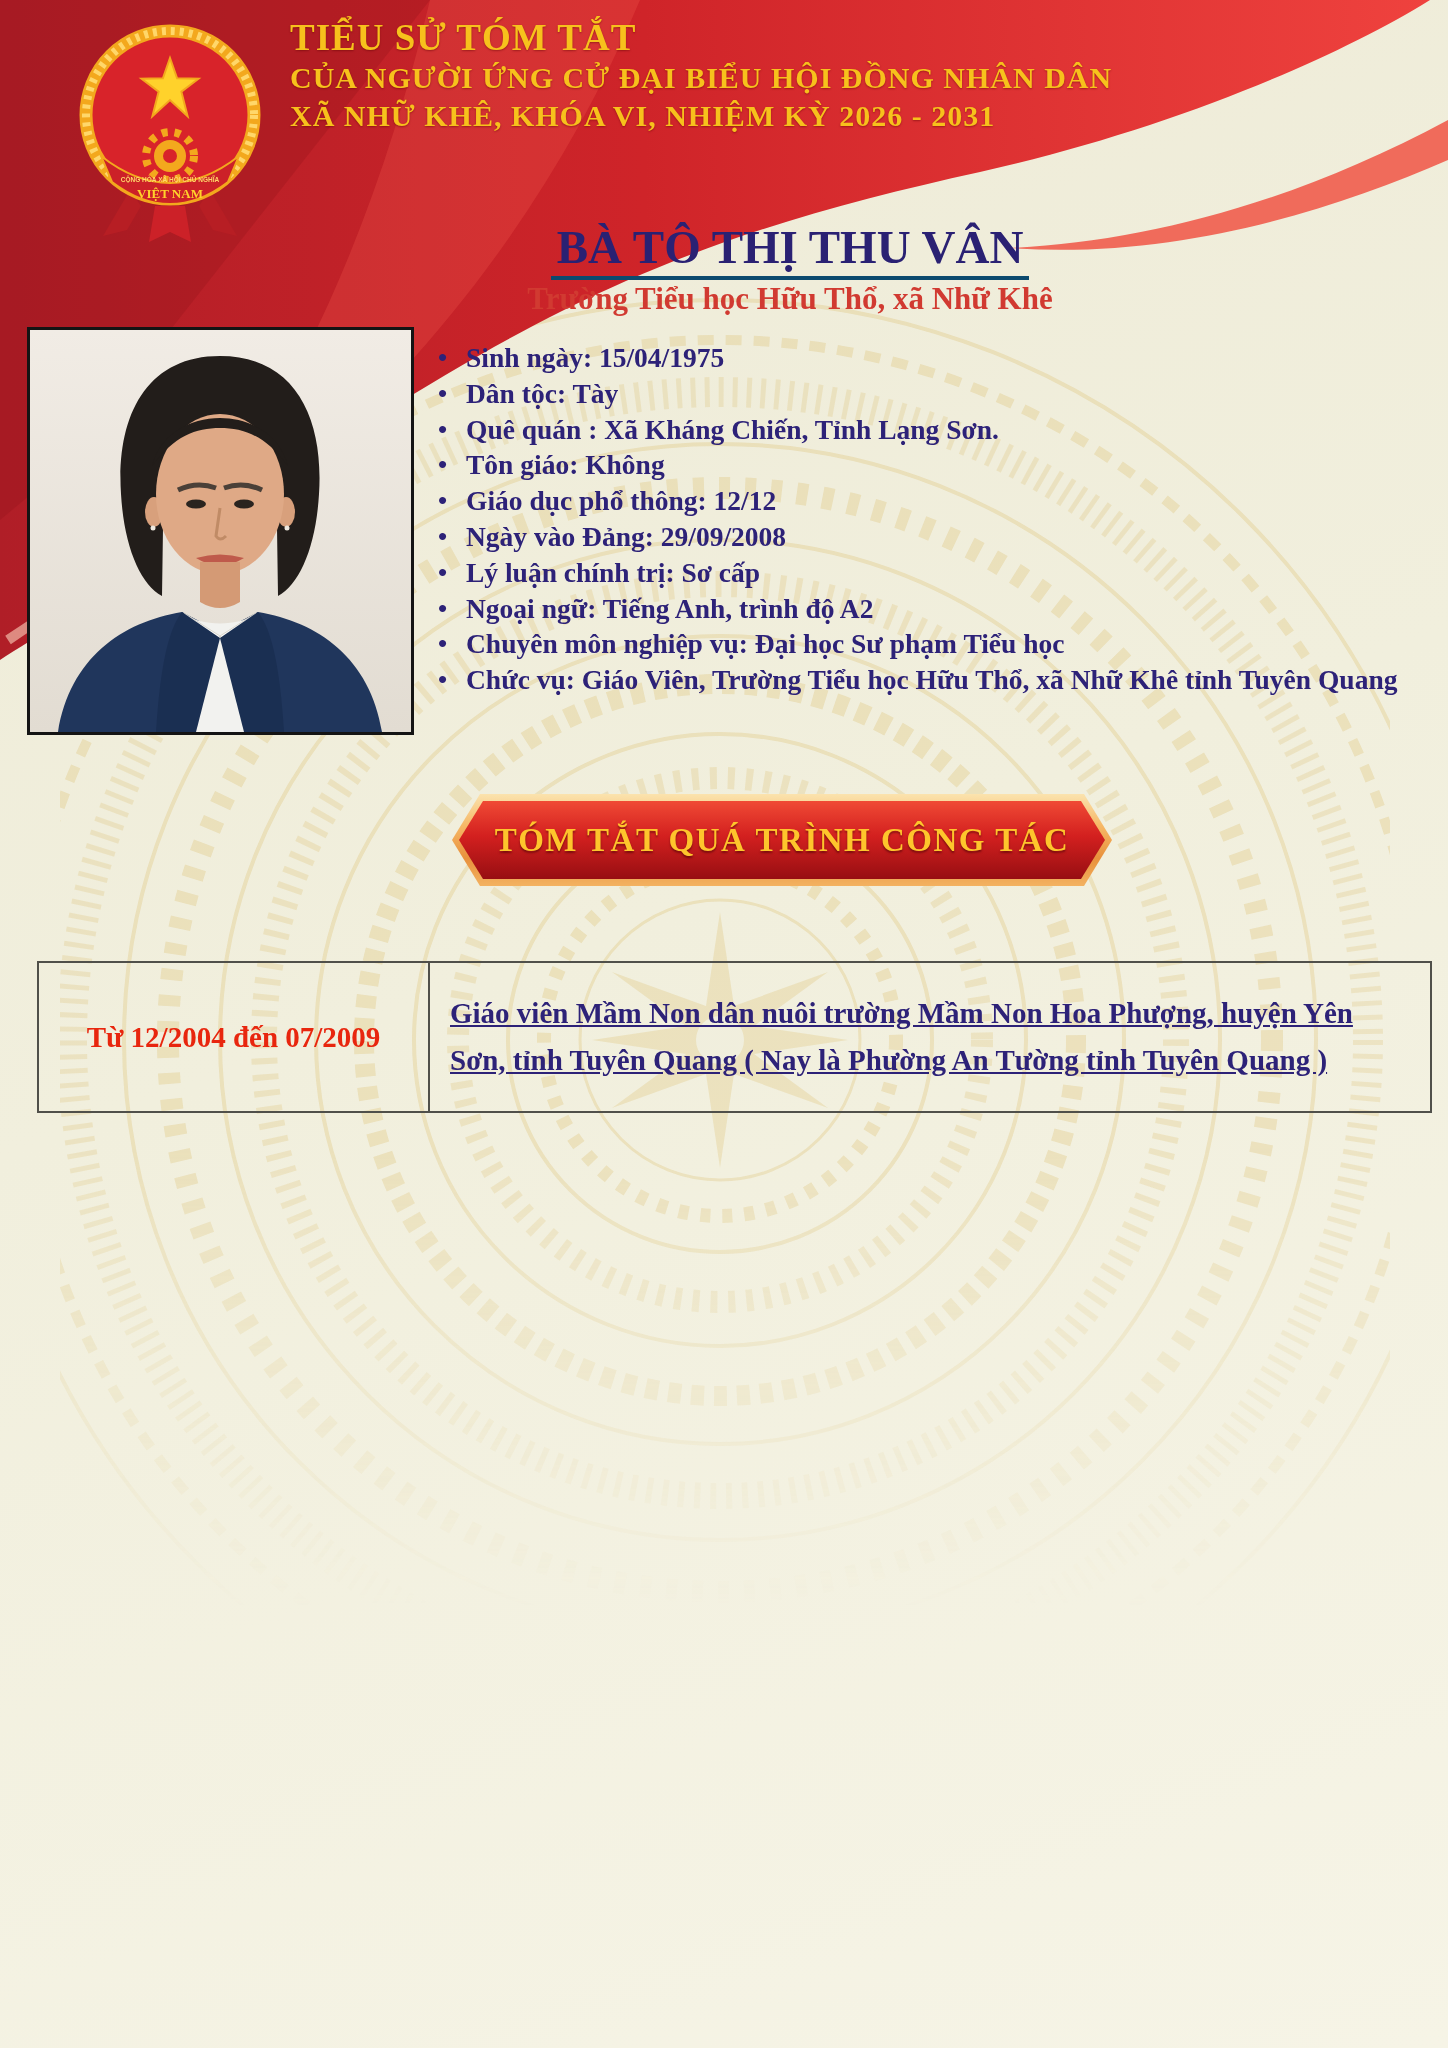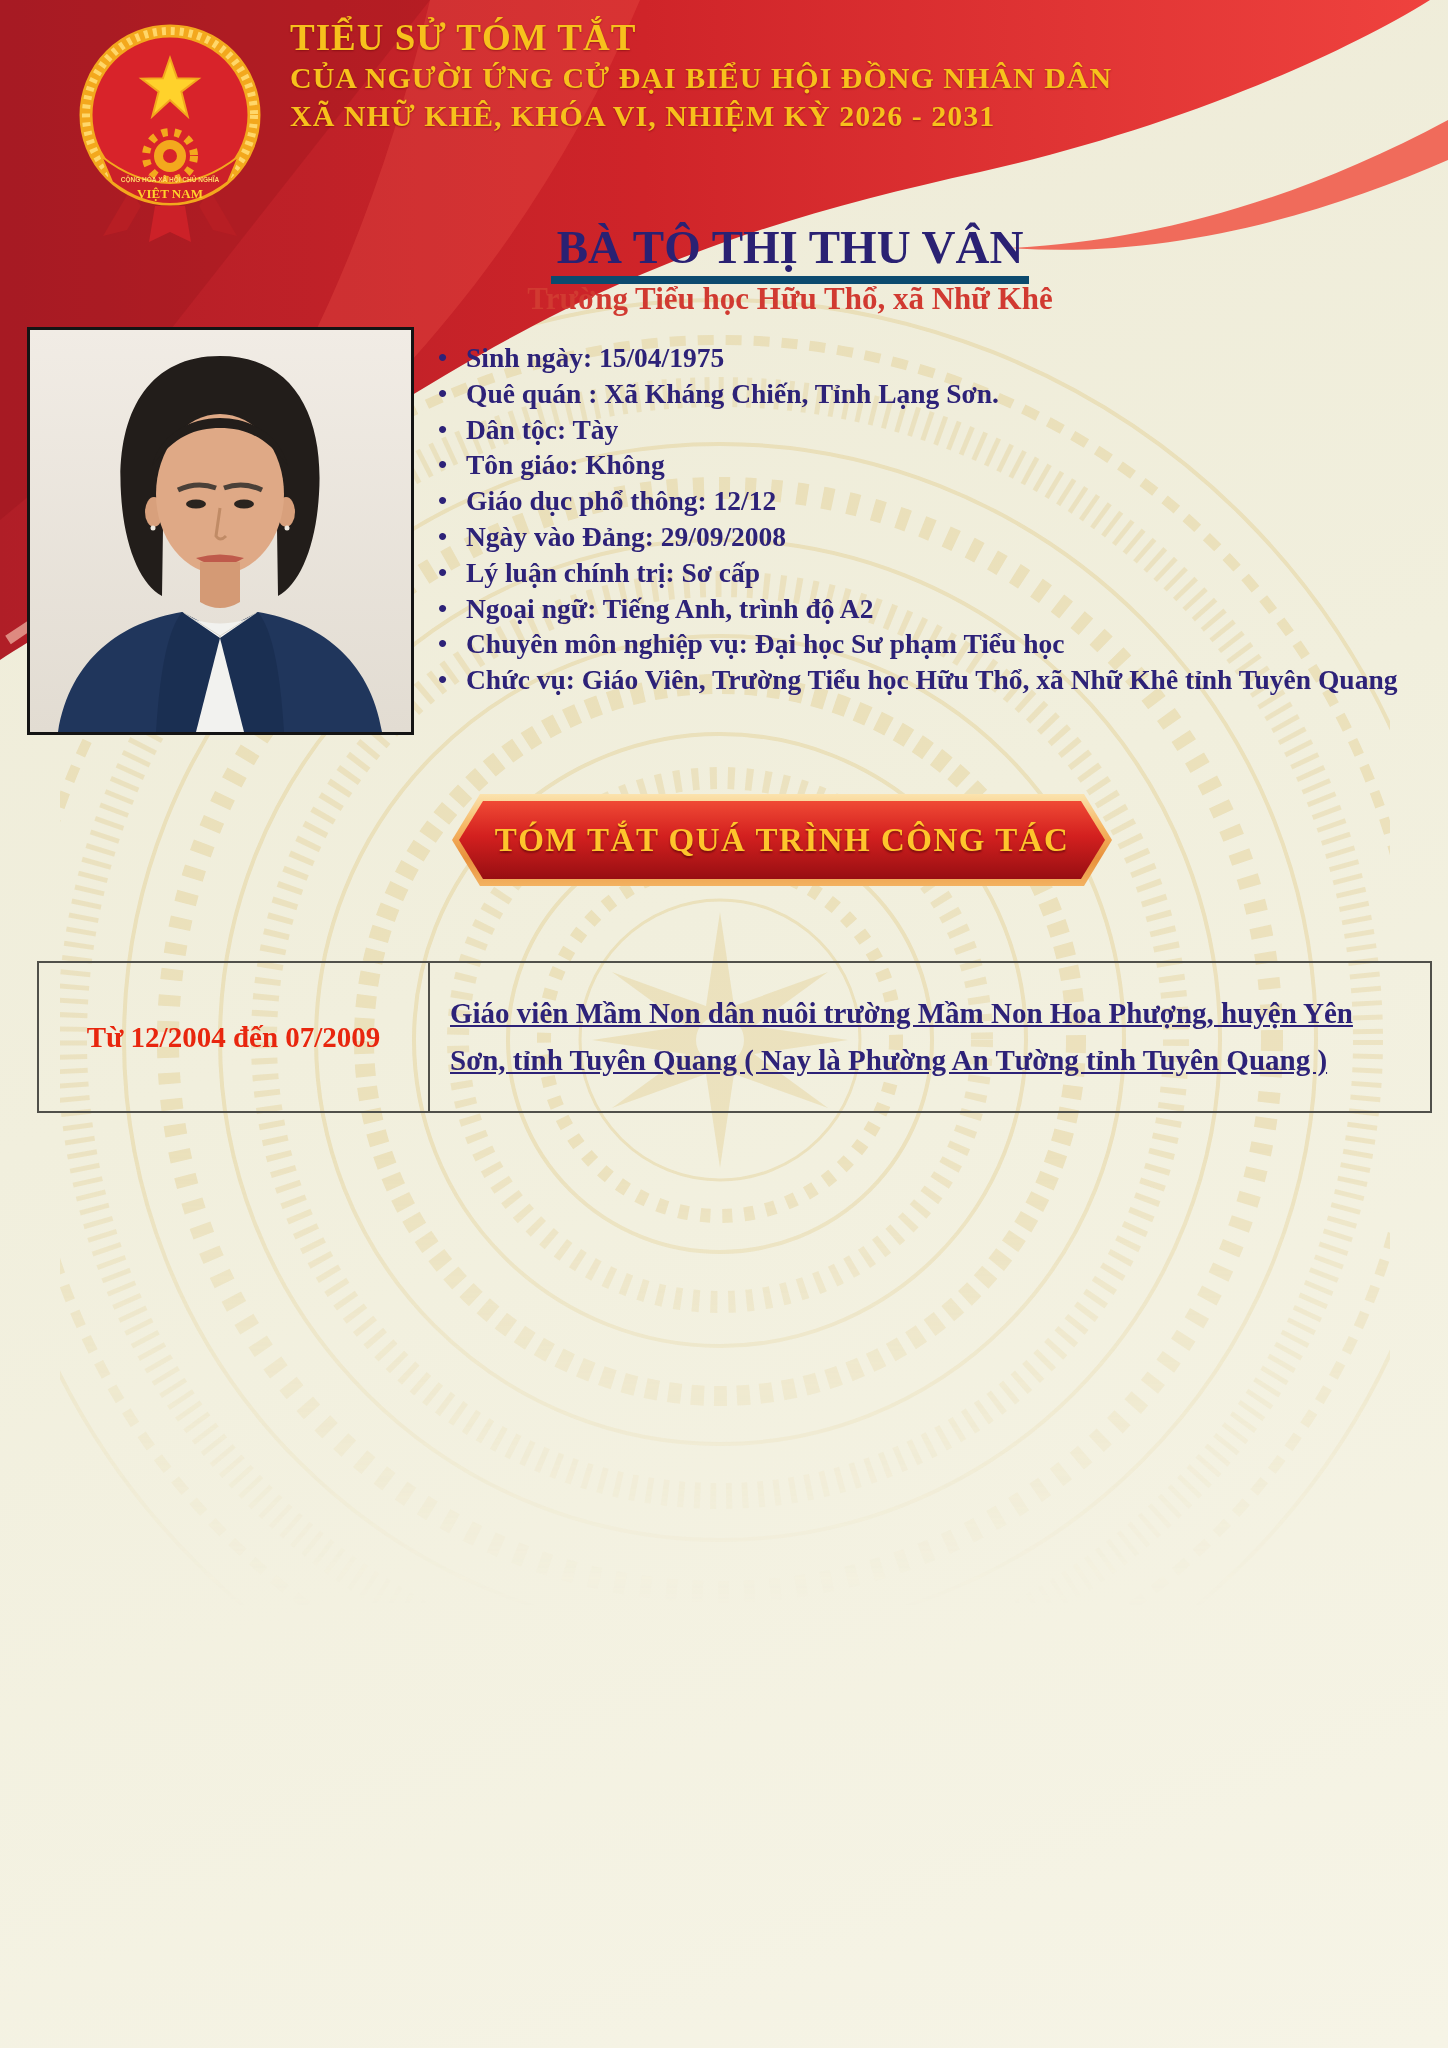--- a/index.html
+++ b/index.html
@@ -19,21 +19,21 @@
   .ribbon{left:0;top:0;width:1448px;height:680px;z-index:1;}
   .emblem{left:74px;top:10px;width:192px;height:236px;z-index:3;}
   .hdr{left:290px;width:780px;text-align:left;z-index:3;color:#f7c11c;
        font-weight:bold;text-shadow:0 1px 2px rgba(90,0,0,.45);letter-spacing:1px;white-space:nowrap;}
   .hdr1{top:16px;font-size:37px;}
   .hdr2{top:61px;font-size:30px;}
   .hdr3{top:99px;font-size:30px;}
   
   .name-wrap{left:420px;top:220px;width:740px;text-align:center;z-index:3;}
   .name{display:inline-block;font-size:47px;font-weight:bold;color:#2a2173;
-        border-bottom:8px solid #0c4a6e;padding:0 6px 2px 6px;letter-spacing:0px;white-space:nowrap;}
+        border-bottom:4px solid #0c4a6e;padding:0 6px 2px 6px;letter-spacing:0px;white-space:nowrap;}
   .school{left:420px;top:281px;width:740px;text-align:center;z-index:3;color:#d13a31;
           font-size:31px;font-weight:bold;white-space:nowrap;}
   
   .photo{left:27px;top:327px;width:381px;height:402px;z-index:3;
          border:3px solid #141414;background:#efeae2;box-sizing:content-box;}
   .photo svg{display:block;}
   
   .bio{left:432px;top:340px;width:1010px;z-index:3;list-style:none;margin:0;padding:0;}
   .bio li{position:relative;height:35.8px;line-height:35.8px;padding-left:34px;
           font-size:27.5px;font-weight:bold;color:#2d2278;white-space:nowrap;}
@@ -170,22 +170,22 @@
     <path d="M154,283 L190,306 L172,324 Z" fill="#fbfbf9" stroke="#d8d5cc" stroke-width="1"></path>
     <path d="M226,283 L190,306 L208,324 Z" fill="#fbfbf9" stroke="#d8d5cc" stroke-width="1"></path>
 
     <path d="M152,282 L190,308 L166,402 L126,402 C130,338 138,300 152,282 Z" fill="#1a2f52"></path>
     <path d="M228,282 L190,308 L214,402 L254,402 C250,338 242,300 228,282 Z" fill="#1a2f52"></path>
   </svg>
 </div>
 
 <ul class="abs bio">
   <li>Sinh ngày: 15/04/1975</li>
+  <li>Dân tộc: Tày</li>
   <li>Quê quán : Xã Kháng Chiến, Tỉnh Lạng Sơn.</li>
-  <li>Dân tộc: Tày</li>
   <li>Tôn giáo: Không</li>
   <li>Giáo dục phổ thông: 12/12</li>
   <li>Ngày vào Đảng: 29/09/2008</li>
   <li>Lý luận chính trị: Sơ cấp</li>
   <li>Ngoại ngữ: Tiếng Anh, trình độ A2</li>
   <li>Chuyên môn nghiệp vụ: Đại học Sư phạm Tiểu học</li>
   <li>Chức vụ: Giáo Viên, Trường Tiểu học Hữu Thổ, xã Nhữ Khê tỉnh Tuyên Quang</li>
 </ul>
 
 <div class="abs banner">

